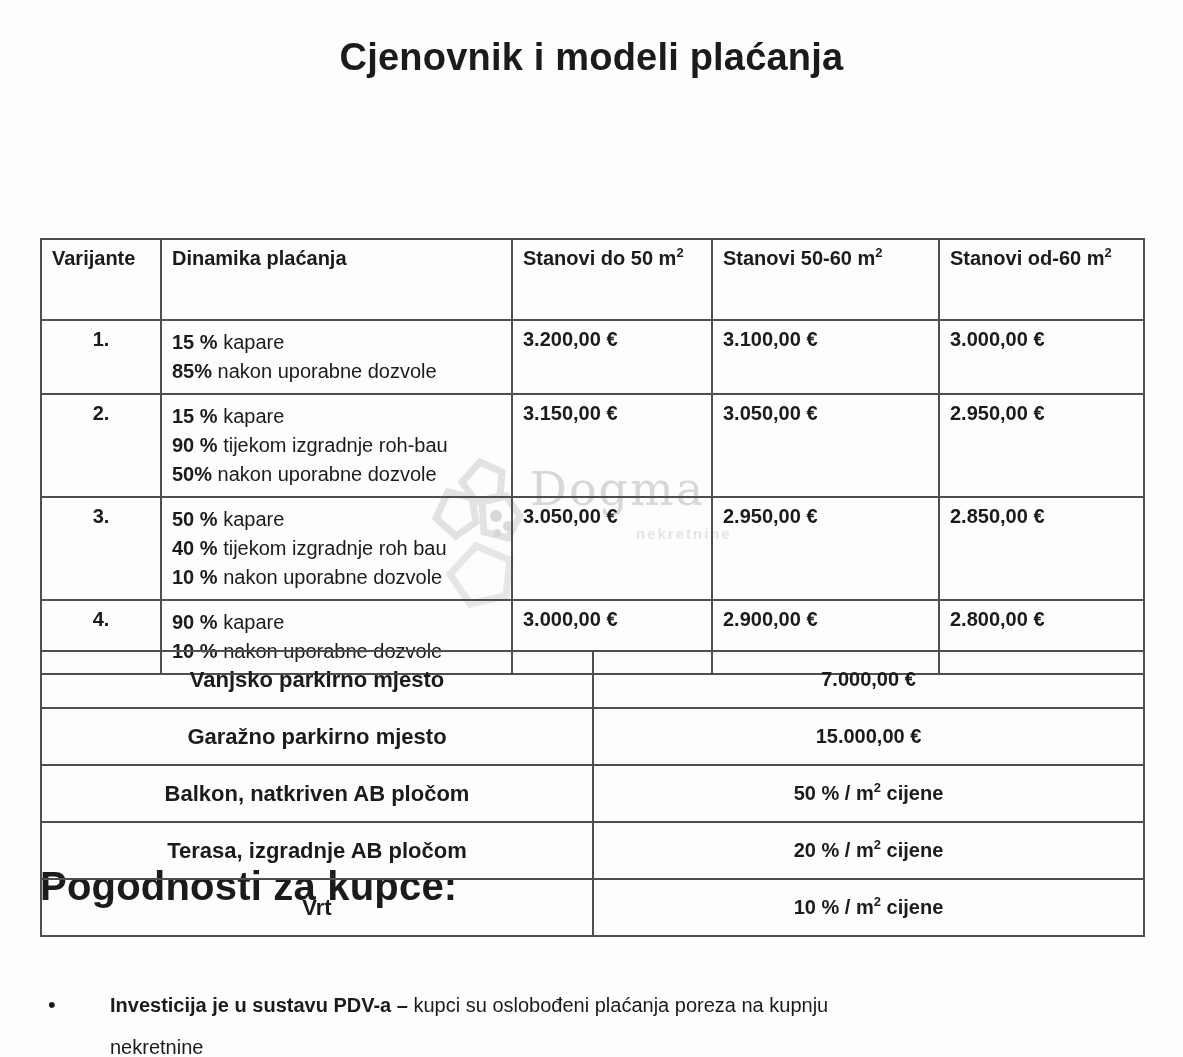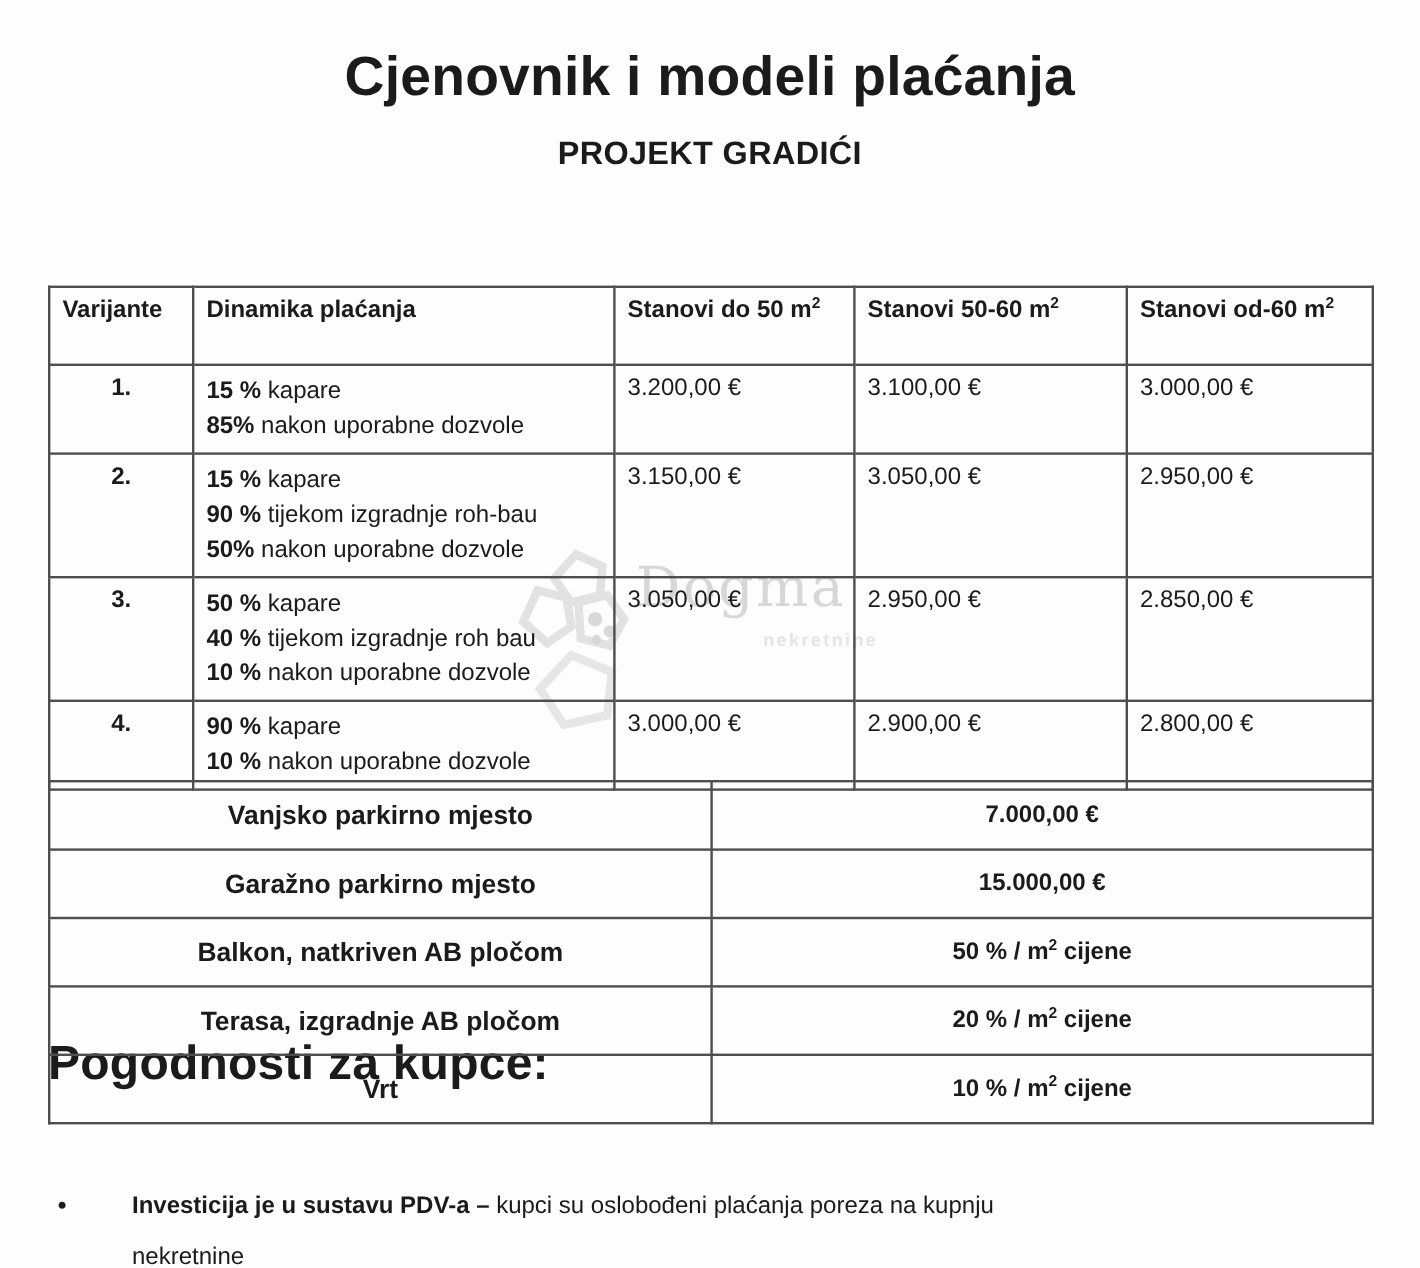--- a/index.html
+++ b/index.html
@@ -14,44 +14,44 @@
   .page{
     position:relative;
     width:1183px;height:1057px;
     background:var(--bg);
     font-family:"Liberation Sans", sans-serif;
     color:var(--ink);
     overflow:hidden;
   }
   .title{
     position:absolute;top:36px;left:0;width:100%;
-    text-align:center;font-size:46px;font-weight:700;letter-spacing:.2px;
+    text-align:center;font-size:38px;font-weight:700;letter-spacing:.2px;
   }
   .subtitle{
     position:absolute;top:113px;left:0;width:100%;
     text-align:center;font-size:27px;font-weight:700;letter-spacing:.3px;
   }
   table{border-collapse:collapse;table-layout:fixed;position:absolute;z-index:1;background:transparent;}
   .pricing{left:40px;top:238px;width:1103px;}
   .pricing th,.pricing td{
     border:2px solid var(--border);
     vertical-align:top;
     padding:7px 10px;
     font-size:20px;
     text-align:left;
   }
-  .pricing thead tr{height:65px;}
+  .pricing thead tr{height:81px;}
   .pricing th{font-weight:700;}
   .pricing th sup,.extras sup{font-size:13px;font-weight:700;vertical-align:super;line-height:0;}
   .row-2l{height:62px;}
   .row-3l{height:88px;}
   .cell-variant{text-align:center !important;font-weight:700;}
   .cell-dyn .line{line-height:29px;white-space:nowrap;}
   .cell-dyn b{font-weight:700;}
-  .cell-price{font-weight:400;margin-top:37px;}
+  .cell-price{font-weight:700;margin-top:37px;}
   .extras{left:40px;top:650px;width:1103px;}
   .extras td{
     border:2px solid var(--border);
     height:57px;
     vertical-align:middle;
     text-align:center;
     font-weight:700;
   }
   .extras .lbl{font-size:22px;}
   .extras .val{font-size:20px;}
@@ -85,21 +85,20 @@
     width:880px;font-size:20px;line-height:42px;
   }
   .bullet-text b{font-weight:700;}
 </style>
 </head>
 <body>
 
 <div class="page">
 
   <h1 class="title">Cjenovnik i modeli plaćanja</h1>
-  <h2 class="subtitle">PROJEKT GRADIĆI</h2>
 
   <div class="watermark">
     <svg class="wm-logo" width="120" height="168" viewBox="0 0 120 168" fill="none">
       <g stroke="#dedede" stroke-width="7" fill="none" opacity="0.85">
         <path d="M62 12 l22 10 -2 24 -24 6 -14 -20 z"></path>
         <path d="M30 42 l24 6 4 24 -20 14 -20 -18 z"></path>
         <path d="M64 52 l24 -6 14 20 -12 22 -24 -6 z"></path>
       </g>
       <g fill="#d6d6d6" opacity="0.9">
         <circle cx="78" cy="66" r="6"></circle>

